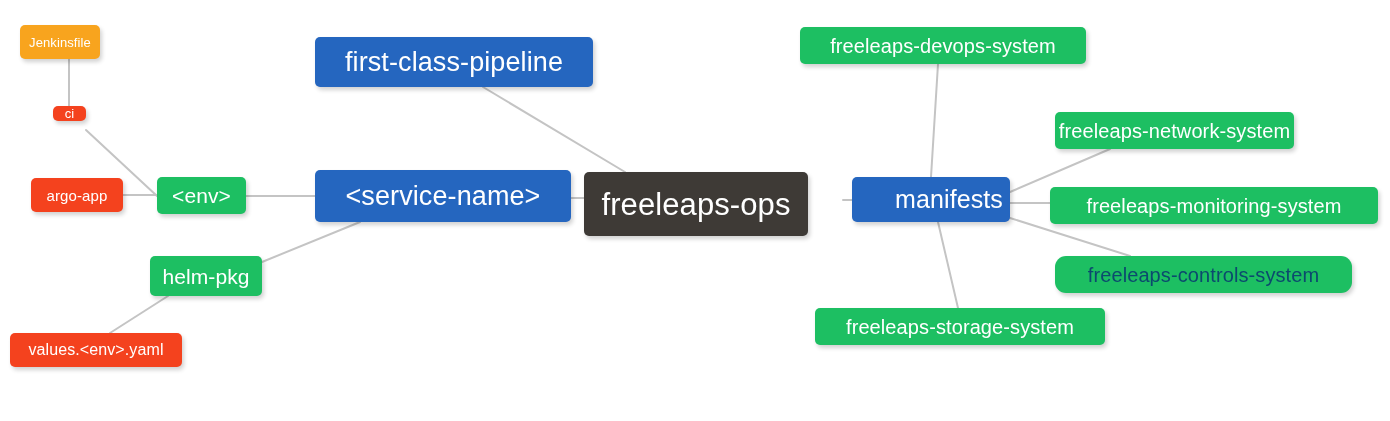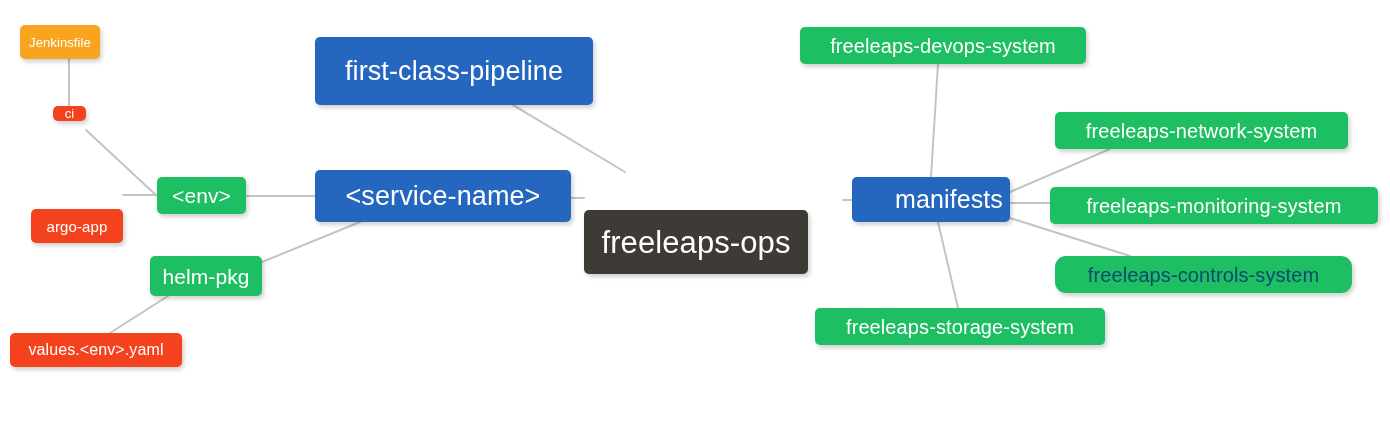--- a/index.html
+++ b/index.html
@@ -66,48 +66,48 @@
       <line x1="1010" y1="218" x2="1130" y2="256" stroke="#c4c4c4" stroke-width="2" stroke-linecap="round"></line>
       <line x1="938" y1="222" x2="958" y2="308" stroke="#c4c4c4" stroke-width="2" stroke-linecap="round"></line>
     </svg>
   <div id="node-layer">
       <div class="node" style="left: 20px; top: 25px; width: 80px; height: 34px; background: rgb(248, 164, 30); color: rgb(255, 255, 255); font-size: 13px;">
         <span class="node-label">Jenkinsfile</span>
       </div>
       <div class="node" style="left: 53px; top: 106px; width: 33px; height: 15px; background: rgb(244, 66, 30); color: rgb(255, 255, 255); font-size: 13px;">
         <span class="node-label">ci</span>
       </div>
-      <div class="node" style="left: 31px; top: 178px; width: 92px; height: 34px; background: rgb(244, 66, 30); color: rgb(255, 255, 255); font-size: 15px; margin-top: 31px;">
+      <div class="node" style="left: 31px; top: 178px; width: 92px; height: 34px; background: rgb(244, 66, 30); color: rgb(255, 255, 255); font-size: 15px;">
         <span class="node-label">argo-app</span>
       </div>
       <div class="node" style="left: 157px; top: 177px; width: 89px; height: 37px; background: rgb(29, 191, 98); color: rgb(255, 255, 255); font-size: 21px;">
         <span class="node-label">&lt;env&gt;</span>
       </div>
       <div class="node" style="left: 150px; top: 256px; width: 112px; height: 40px; background: rgb(29, 191, 98); color: rgb(255, 255, 255); font-size: 21px;">
         <span class="node-label">helm-pkg</span>
       </div>
       <div class="node" style="left: 10px; top: 333px; width: 172px; height: 34px; background: rgb(244, 66, 30); color: rgb(255, 255, 255); font-size: 16px;">
         <span class="node-label">values.&lt;env&gt;.yaml</span>
       </div>
-      <div class="node" style="left: 315px; top: 37px; width: 278px; height: 68px; background: rgb(37, 102, 191); color: rgb(255, 255, 255); font-size: 27px;">
+      <div class="node" style="left: 315px; top: 37px; width: 278px; height: 50px; background: rgb(37, 102, 191); color: rgb(255, 255, 255); font-size: 27px;">
         <span class="node-label">first-class-pipeline</span>
       </div>
       <div class="node" style="left: 315px; top: 170px; width: 256px; height: 52px; background: rgb(37, 102, 191); color: rgb(255, 255, 255); font-size: 27px;">
         <span class="node-label">&lt;service-name&gt;</span>
       </div>
-      <div class="node" style="left: 584px; top: 172px; width: 224px; height: 64px; background: rgb(62, 58, 54); color: rgb(255, 255, 255); font-size: 31px; margin-top: 38px;">
+      <div class="node" style="left: 584px; top: 172px; width: 224px; height: 64px; background: rgb(62, 58, 54); color: rgb(255, 255, 255); font-size: 31px;">
         <span class="node-label">freeleaps-ops</span>
       </div>
       <div class="node" style="left: 852px; top: 177px; width: 158px; height: 45px; background: rgb(37, 102, 191); color: rgb(255, 255, 255); font-size: 25px; padding-left: 36px;">
         <span class="node-label">manifests</span>
       </div>
       <div class="node" style="left: 800px; top: 27px; width: 286px; height: 37px; background: rgb(29, 191, 98); color: rgb(255, 255, 255); font-size: 20px;">
         <span class="node-label">freeleaps-devops-system</span>
       </div>
-      <div class="node" style="left: 1055px; top: 112px; width: 293px; height: 37px; background: rgb(29, 191, 98); color: rgb(255, 255, 255); font-size: 20px;">
+      <div class="node" style="left: 1055px; top: 112px; width: 239px; height: 37px; background: rgb(29, 191, 98); color: rgb(255, 255, 255); font-size: 20px;">
         <span class="node-label">freeleaps-network-system</span>
       </div>
       <div class="node" style="left: 1050px; top: 187px; width: 328px; height: 37px; background: rgb(29, 191, 98); color: rgb(255, 255, 255); font-size: 20px;">
         <span class="node-label">freeleaps-monitoring-system</span>
       </div>
       <div class="node" style="left: 1055px; top: 256px; width: 297px; height: 37px; background: rgb(29, 191, 98); color: #0c4a6e; font-size: 20px; border-radius: 11px;">
         <span class="node-label">freeleaps-controls-system</span>
       </div>
       <div class="node" style="left: 815px; top: 308px; width: 290px; height: 37px; background: rgb(29, 191, 98); color: rgb(255, 255, 255); font-size: 20px; align-items: center;">
         <span class="node-label">freeleaps-storage-system</span>

